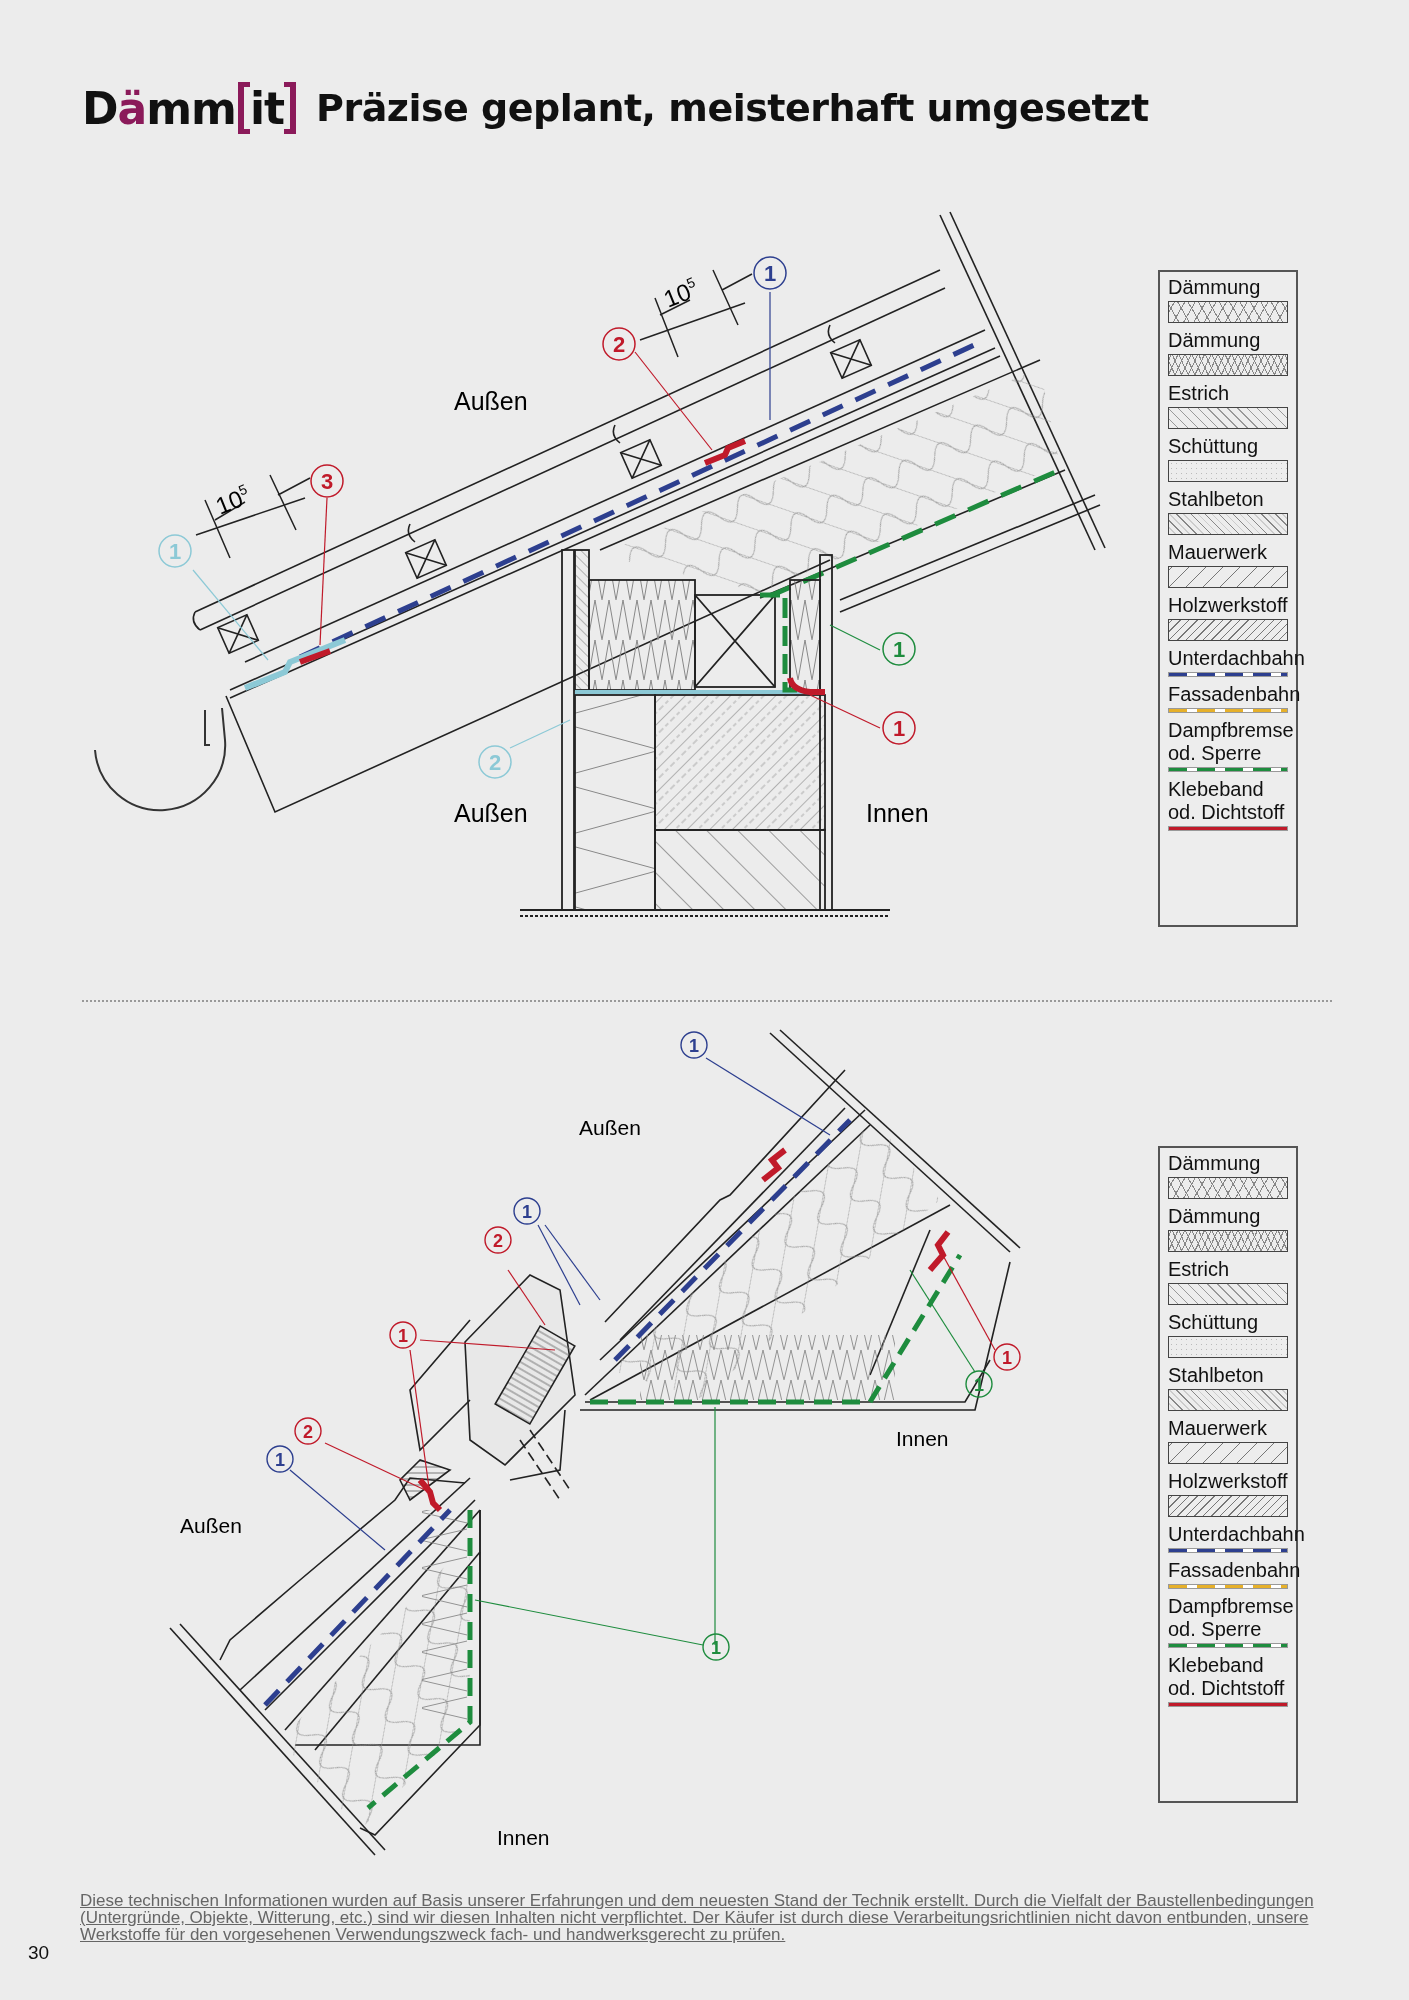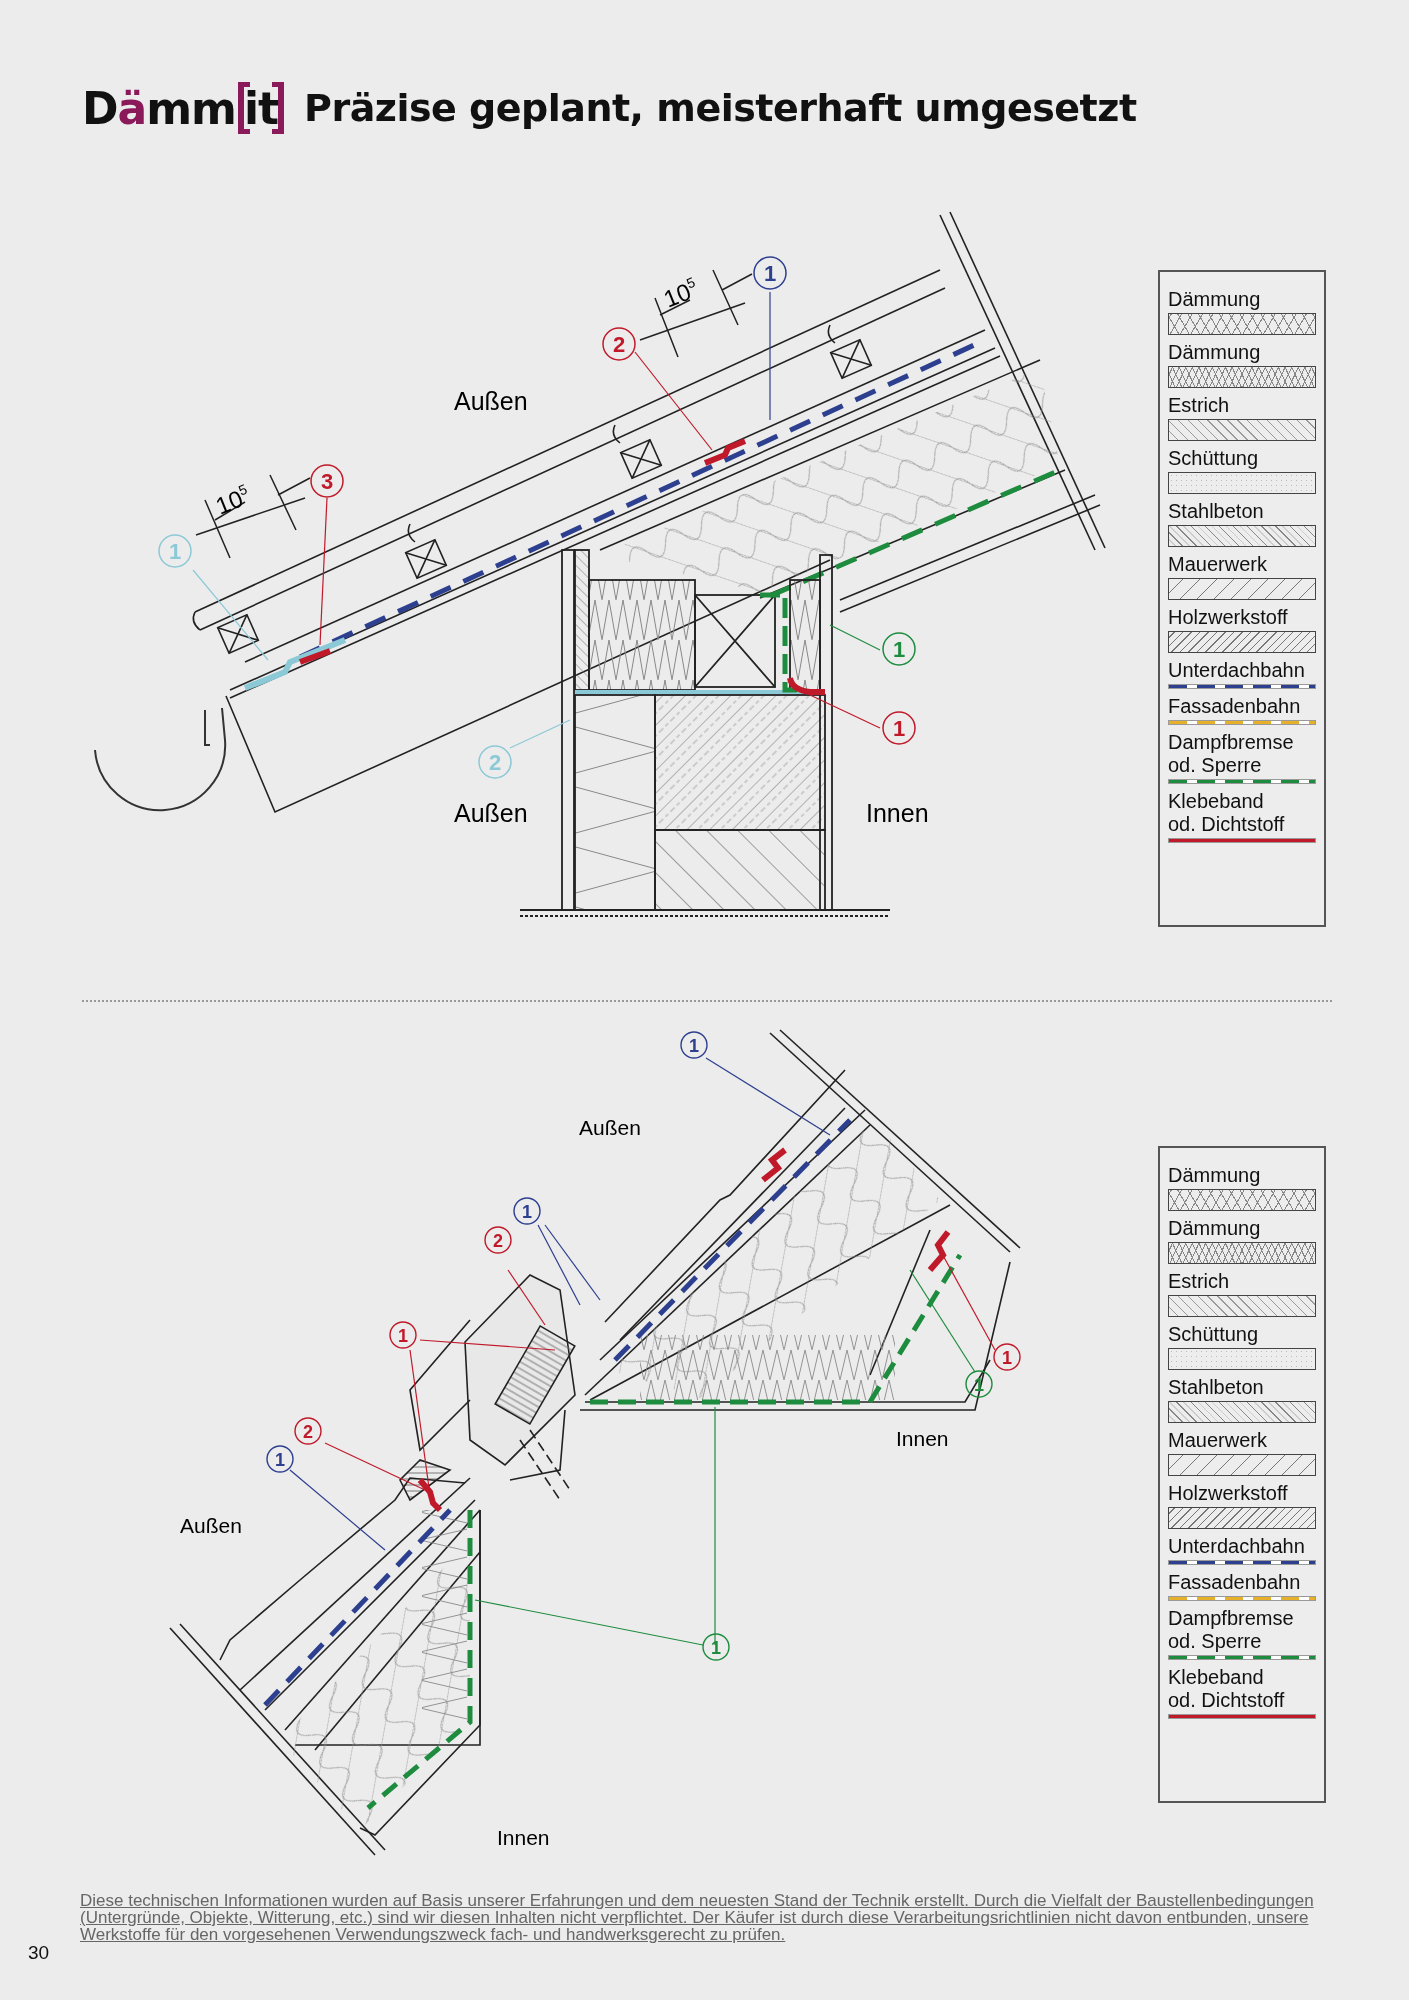--- a/index.html
+++ b/index.html
@@ -4,31 +4,31 @@
 <style>
   html, body { margin: 0; padding: 0; }
   body {
     width: 1409px; height: 2000px; background: #ececec;
     position: relative; overflow: hidden;
     font-family: "Liberation Sans", sans-serif; color: #111;
   }
   .header { position: absolute; left: 82px; top: 78px; height: 60px; display: flex; align-items: center; }
   .brand { font-family: "DejaVu Sans", sans-serif; font-weight: bold; font-size: 44px; letter-spacing: -1px; color: #111; display: flex; align-items: center; }
   .brand .uml { color: #8b1a5a; }
-  .brand .bracket-wrap { display: inline-flex; align-items: center; border: 5px solid #8b1a5a; border-left-width: 6px; border-right-width: 6px; border-top: none; border-bottom: none; padding: 0 0; margin-left: 2px; position: relative; height: 52px; }
+  .brand .bracket-wrap { display: inline-flex; align-items: center; border: 5px solid #8b1a5a; border-left-width: 6px; border-right-width: 6px; border-top: none; border-bottom: none; padding: 0 6px; margin-left: 2px; position: relative; height: 52px; }
   .brand .bracket-wrap::before, .brand .bracket-wrap::after { content: ""; position: absolute; left: -6px; right: -6px; height: 5px; }
   .brand .bracket-wrap::before { top: 0; background: linear-gradient(90deg, #8b1a5a 0 12px, transparent 12px calc(100% - 12px), #8b1a5a calc(100% - 12px)); }
   .brand .bracket-wrap::after { bottom: 0; background: linear-gradient(90deg, #8b1a5a 0 12px, transparent 12px calc(100% - 12px), #8b1a5a calc(100% - 12px)); }
   .headline { margin-left: 20px; font-family: "DejaVu Sans", sans-serif; font-weight: bold; font-size: 38px; letter-spacing: -0.5px; color: #111; }
 
   .diagram { position: absolute; }
   .diagram svg { display: block; }
   .divider { position: absolute; left: 82px; top: 1000px; width: 1250px; border-top: 2px dotted #999; }
 
-  .legend { position: absolute; width: 168px; border: 2px solid #555; background: #ededed; padding: 16px 8px 6px 8px; box-sizing: border-box; }
+  .legend { position: absolute; width: 140px; border: 2px solid #555; background: #ededed; padding: 4px 8px 6px 8px; box-sizing: border-box; }
   .legend .item { margin-bottom: 6px; }
   .legend .lbl { font-size: 20px; line-height: 23px; color: #111; white-space: pre-line; }
   .legend .swatch { height: 22px; border: 1.5px solid #444; margin-top: 2px; box-sizing: border-box; }
   .legend .line { height: 5px; margin-top: 2px; margin-bottom: 6px; box-sizing: border-box; border: 1px solid #999; }
   .sw-daemm1 { background: repeating-linear-gradient(60deg, transparent 0 8px, #888 8px 9px), repeating-linear-gradient(-60deg, transparent 0 8px, #888 8px 9px); }
   .sw-daemm2 { background: repeating-linear-gradient(65deg, transparent 0 5px, #888 5px 6px), repeating-linear-gradient(-65deg, transparent 0 5px, #888 5px 6px); }
   .sw-estrich { background: repeating-linear-gradient(45deg, transparent 0 6px, #999 6px 7px); }
   .sw-schuett { background: radial-gradient(#bbb 0.6px, transparent 1px) 0 0 / 5px 5px; }
   .sw-stahl { background: repeating-linear-gradient(45deg, transparent 0 9px, #888 9px 10px), repeating-linear-gradient(45deg, transparent 0 4px, #ccc 4px 5px); }
   .sw-mauer { background: repeating-linear-gradient(-45deg, transparent 0 11px, #777 11px 12px); }

